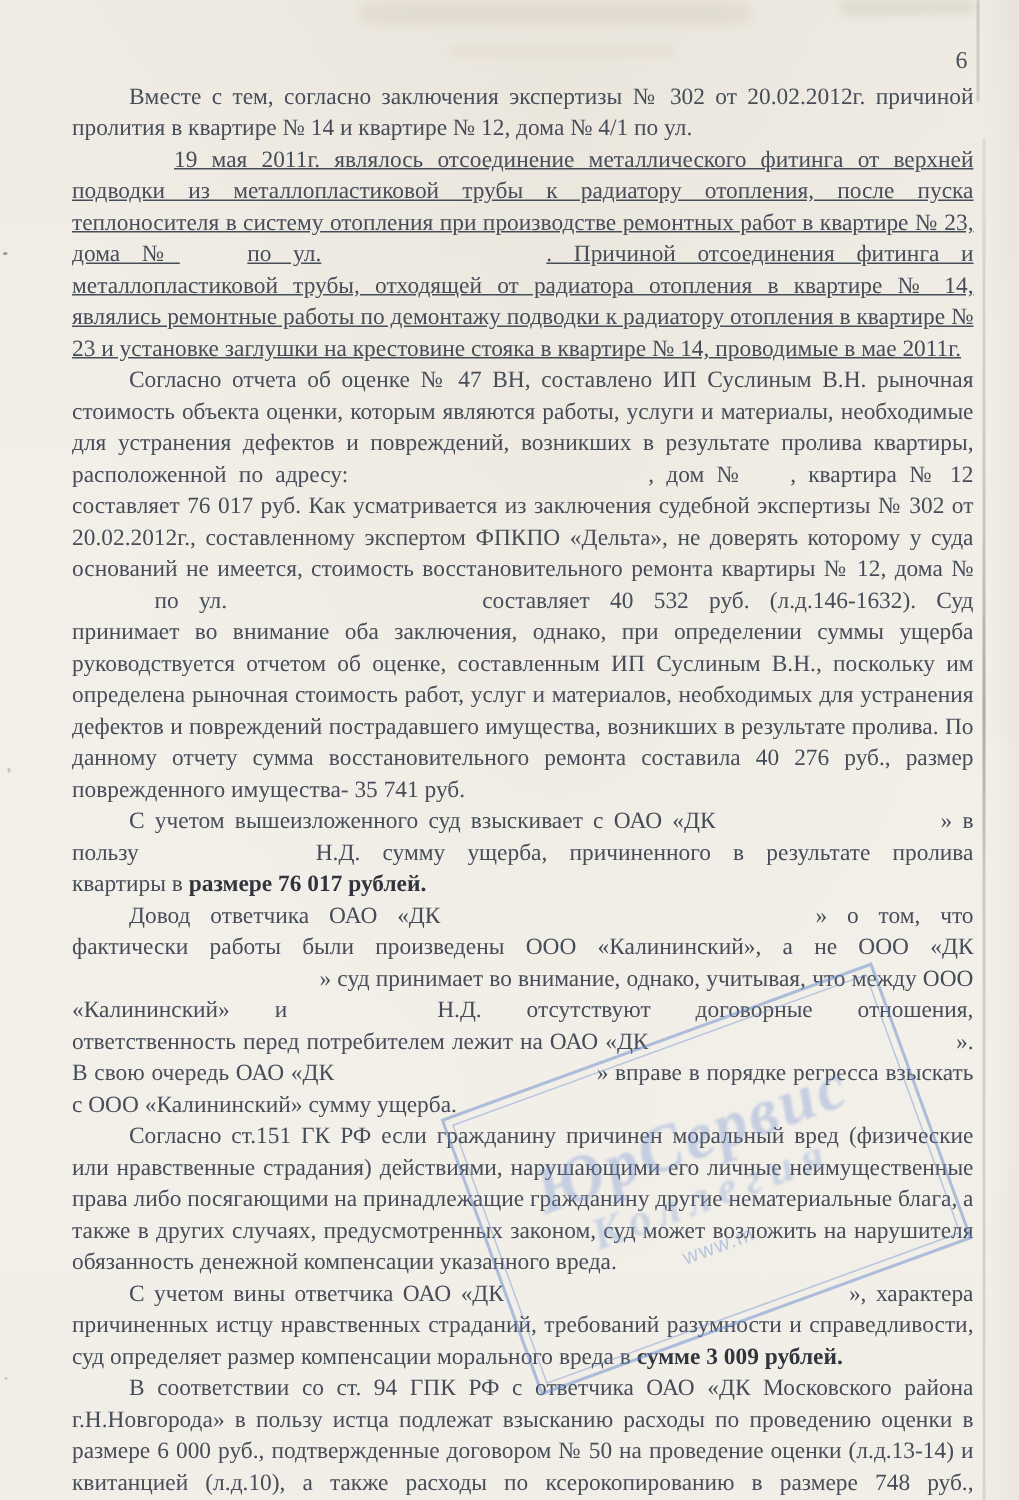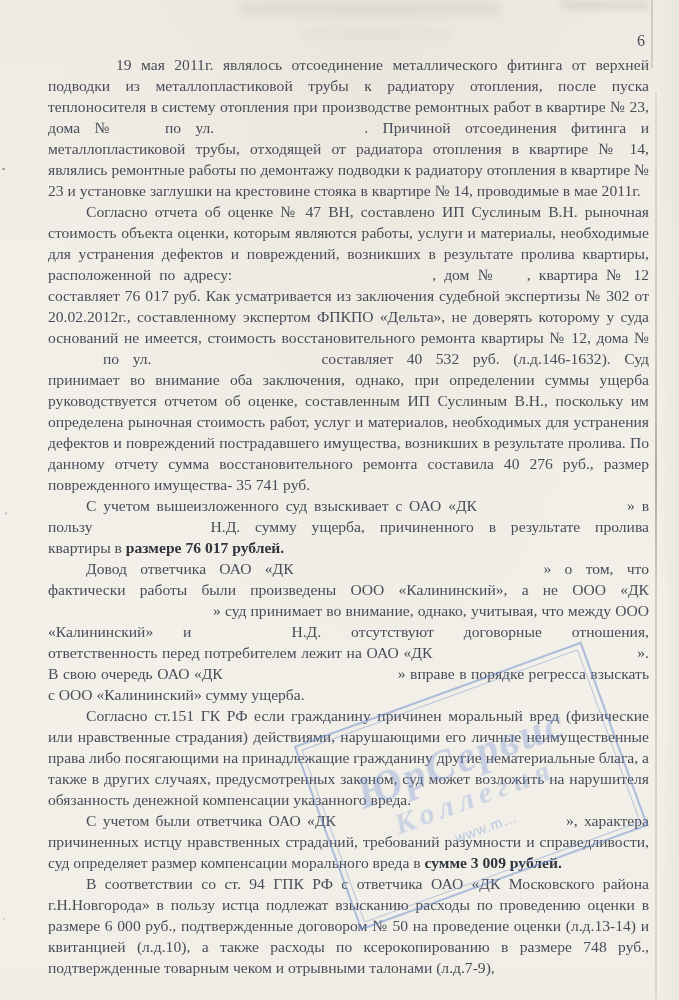--- a/index.html
+++ b/index.html
@@ -18,21 +18,21 @@
   .page-number{
     position:absolute;top:32px;right:34px;
     font-size:16px;color:#4a505a;
   }
   .doc{
     position:absolute;left:48px;top:54px;width:601px;
     font-size:15.6px;line-height:21px;color:#474d58;
     text-align:justify;
   }
   .doc p{margin:0;text-indent:38px;}
-  .doc p.indent-lg{text-indent:68px;}
+  .doc p.indent-lg{text-indent:68px;text-decoration:underline;}
   .doc .bold{font-weight:bold;color:#30353d;}
   .doc .underline{text-underline-offset:2px;}
   .doc .gap{display:inline-block;height:1px;}
   
   .stamp{
     position:absolute;left:318px;top:688px;width:302px;height:192px;
     transform:rotate(-20deg);
     border:2px solid rgba(102,138,203,0.50);
     pointer-events:none;
   }
@@ -96,26 +96,27 @@
   <div class="speck s1"></div>
   <div class="speck s2"></div>
   <div class="speck s3"></div>
   <div class="edge-band"></div>
   <div class="fold-line"></div>
   <div class="fold-line2"></div>
 
   <div class="page-number">6</div>
 
   <div class="doc">
+      <p><span>Вместе с тем, согласно заключения экспертизы № 302 от 20.02.2012г. причиной пролития в квартире № 14 и квартире № 12, дома № 4/1 по ул.</span></p>
       <p class="indent-lg"><span>19 мая 2011г. являлось отсоединение металлического фитинга от верхней подводки из металлопластиковой трубы к радиатору отопления, после пуска теплоносителя в систему отопления при производстве ремонтных работ в квартире № 23, дома №</span><span class="gap" style="width: 45px;"></span><span>по ул.</span><span class="gap" style="width: 150px;"></span><span>. Причиной отсоединения фитинга и металлопластиковой трубы, отходящей от радиатора отопления в квартире № 14, являлись ремонтные работы по демонтажу подводки к радиатору отопления в квартире № 23 и установке заглушки на крестовине стояка в квартире № 14, проводимые в мае 2011г.</span></p>
       <p><span>Согласно отчета об оценке № 47 ВН, составлено ИП Суслиным В.Н. рыночная стоимость объекта оценки, которым являются работы, услуги и материалы, необходимые для устранения дефектов и повреждений, возникших в результате пролива квартиры, расположенной по адресу:</span><span class="gap" style="width: 200px;"></span><span>, дом №</span><span class="gap" style="width: 30px;"></span><span>, квартира № 12 составляет 76 017 руб. Как усматривается из заключения судебной экспертизы № 302 от 20.02.2012г., составленному экспертом ФПКПО «Дельта», не доверять которому у суда оснований не имеется, стоимость восстановительного ремонта квартиры № 12, дома №</span><span class="gap" style="width: 55px;"></span><span>по ул.</span><span class="gap" style="width: 170px;"></span><span>составляет 40 532 руб. (л.д.146-1632). Суд принимает во внимание оба заключения, однако, при определении суммы ущерба руководствуется отчетом об оценке, составленным ИП Суслиным В.Н., поскольку им определена рыночная стоимость работ, услуг и материалов, необходимых для устранения </span><span class="underline">дефектов и повреждений пострадавшего имущества,</span><span> возникших в результате пролива. По данному отчету сумма восстановительного ремонта составила 40 276 руб., размер поврежденного имущества- 35 741 руб.</span></p>
       <p><span>С учетом вышеизложенного суд взыскивает с ОАО «ДК</span><span class="gap" style="width: 150px;"></span><span>» в пользу</span><span class="gap" style="width: 118px;"></span><span>Н.Д. сумму ущерба, причиненного в результате пролива квартиры в </span><span class="bold">размере 76 017 рублей.</span></p>
       <p><span>Довод ответчика ОАО «ДК</span><span class="gap" style="width: 250px;"></span><span>» о том, что фактически работы были произведены ООО «Калининский», а не ООО «ДК</span><span class="gap" style="width: 165px;"></span><span>» суд принимает во внимание, однако, учитывая, что между ООО «Калининский» и</span><span class="gap" style="width: 100px;"></span><span>Н.Д. отсутствуют договорные отношения, ответственность перед потребителем лежит на ОАО «ДК</span><span class="gap" style="width: 205px;"></span><span>». В свою очередь ОАО «ДК</span><span class="gap" style="width: 175px;"></span><span>» вправе в порядке регресса взыскать с ООО «Калининский» сумму ущерба.</span></p>
       <p><span>Согласно ст.151 ГК РФ если гражданину причинен моральный вред (физические или нравственные страдания) действиями, нарушающими его личные неимущественные права либо посягающими на принадлежащие гражданину другие нематериальные блага, а также в других случаях, предусмотренных законом, суд может возложить на нарушителя обязанность денежной компенсации указанного вреда.</span></p>
-      <p><span>С учетом были ответчика ОАО «ДК</span><span class="gap" style="width: 230px;"></span><span>», характера причиненных истцу нравственных страданий, требований разумности и справедливости, суд определяет размер компенсации морального вреда в </span><span class="bold">сумме 3 009 рублей.</span></p>
+      <p><span>С учетом вины ответчика ОАО «ДК</span><span class="gap" style="width: 230px;"></span><span>», характера причиненных истцу нравственных страданий, требований разумности и справедливости, суд определяет размер компенсации морального вреда в </span><span class="bold">сумме 3 009 рублей.</span></p>
       <p><span>В соответствии со ст. 94 ГПК РФ с ответчика ОАО «ДК Московского района г.Н.Новгорода» в пользу истца подлежат взысканию расходы по проведению оценки в размере 6 000 руб., подтвержденные договором № 50 на проведение оценки (л.д.13-14) и квитанцией (л.д.10), а также расходы по ксерокопированию в размере 748 руб., подтвержденные товарным чеком и отрывными талонами (л.д.7-9), </span></p>
     </div>
 
   <div class="stamp">
     <div class="stamp-inner">
       <div class="stamp-line1">ЮрСервис</div>
       <div class="stamp-line2">Коллегия</div>
       <div class="stamp-url">www.m…</div>
     </div>
   </div>

